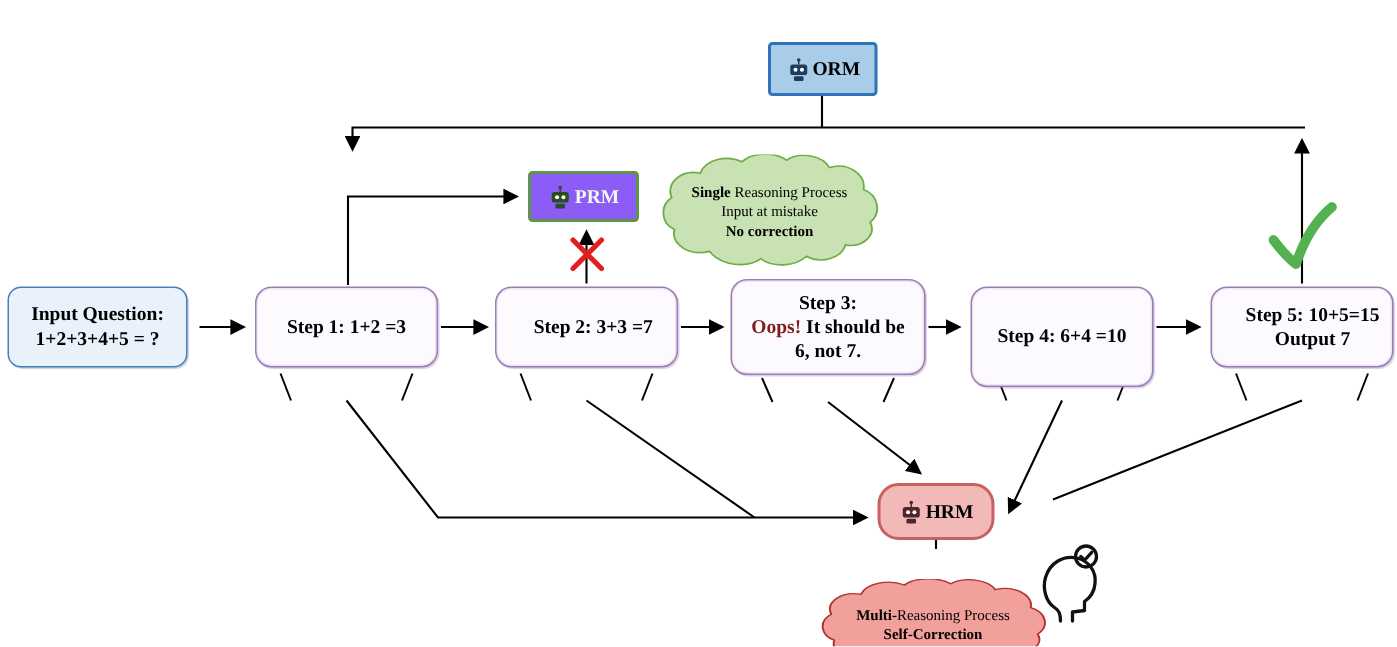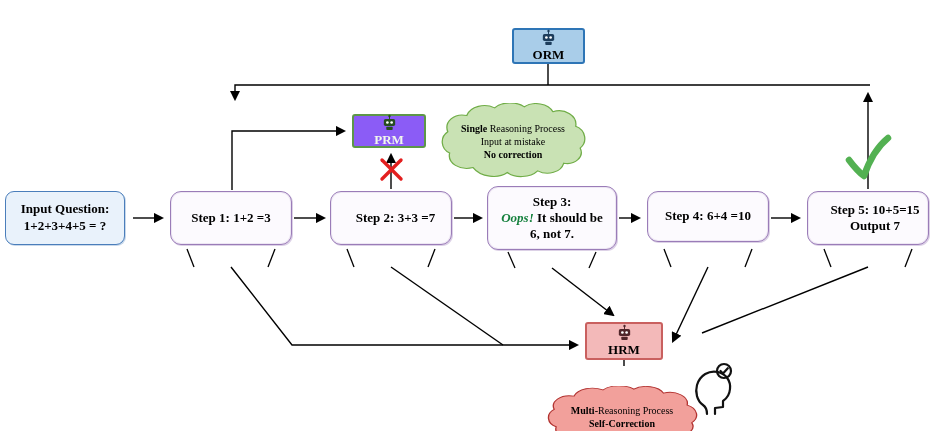--- a/index.html
+++ b/index.html
@@ -6,42 +6,42 @@
   #canvas{position:relative;width:931px;height:431px;background:#ffffff;overflow:hidden;
           font-family:"Liberation Serif","DejaVu Serif",serif;color:#000;}
   #connectors{position:absolute;left:0;top:0;z-index:1;}
   .box{position:absolute;z-index:2;display:flex;flex-direction:column;align-items:center;
        justify-content:center;text-align:center;box-sizing:border-box;}
   .step-box{border:1.6px solid #9a7cb8;border-radius:11px;background:#fcfafe;
             box-shadow:1px 1px 0 rgba(154,124,184,.35), inset 0 0 0 1px rgba(154,124,184,.15);
             font-weight:bold;font-size:13px;line-height:1.25;padding:2px 4px;}
   .input-box{border:1.7px solid #4a7ebb;border-radius:9px;background:#e9f2fb;
              box-shadow:1px 1px 0 rgba(74,126,187,.3);font-weight:bold;font-size:13px;line-height:1.3;}
-  .model-box{flex-direction:column;gap:1px;border:2px solid;border-radius:3px;
+  .model-box{flex-direction:row;gap:1px;border:2px solid;border-radius:3px;
              font-weight:bold;font-size:13px;}
   #orm-box{left:512px;top:28px;width:73px;height:36px;border-color:#2e75b6;background:#a9cde9;}
   #prm-box{left:352px;top:114px;width:74px;height:34px;border-color:#5d9648;background:#8b5cf6;}
   #prm-box .model-label{color:#f1f8ec;}
-  #hrm-box{left:585px;top:322px;width:78px;height:38px;border-color:#c9605f;background:#f3b9b9;}
+  #hrm-box{left:585px;top:322px;width:78px;height:38px;border-color:#c9605f;background:#f3b9b9;border-radius:14px;}
   #input-box{left:5px;top:191px;width:120px;height:54px;}
   #step1-box{left:170px;top:191px;width:122px;height:54px;}
   #step2-box{left:330px;top:191px;width:122px;height:54px;padding-left:13px;}
   #step3-box{left:487px;top:186px;width:130px;height:64px;}
-  #step4-box{left:647px;top:191px;width:122px;height:51px;}
+  #step4-box{left:647px;top:191px;width:122px;height:67px;}
   #step5-box{left:807px;top:191px;width:122px;height:54px;padding-left:18px;}
   .robot{width:17px;height:17px;flex:0 0 auto;}
   #orm-box .robot{color:#1d3d5c;} #prm-box .robot{color:#274d20;} #hrm-box .robot{color:#50262a;}
   .cloud{position:absolute;z-index:2;}
   .cloud > svg{position:absolute;left:0;top:0;width:100%;height:100%;}
   .cloud-text{position:relative;z-index:1;width:100%;height:100%;display:flex;flex-direction:column;
               align-items:center;justify-content:center;text-align:center;font-size:10px;line-height:1.3;}
   #orm-cloud{left:598px;top:6px;width:165px;height:80px;}
   #prm-cloud{left:437px;top:103px;width:152px;height:76px;}
   #hrm-cloud{left:543px;top:386px;width:158px;height:62px;}
-  .oops{color:#15803d;font-style:italic;font-weight:bold;}
+  .oops{color:#7f1d1d;font-weight:bold;}
   .bold{font-weight:bold;}
   #thinking-head{position:absolute;left:693px;top:362px;width:42px;height:54px;z-index:2;}
 </style>
 </head>
 <body>
 
 <div id="canvas">
 
   <svg id="connectors" width="931" height="431" viewBox="0 0 931 431">
     <defs>

